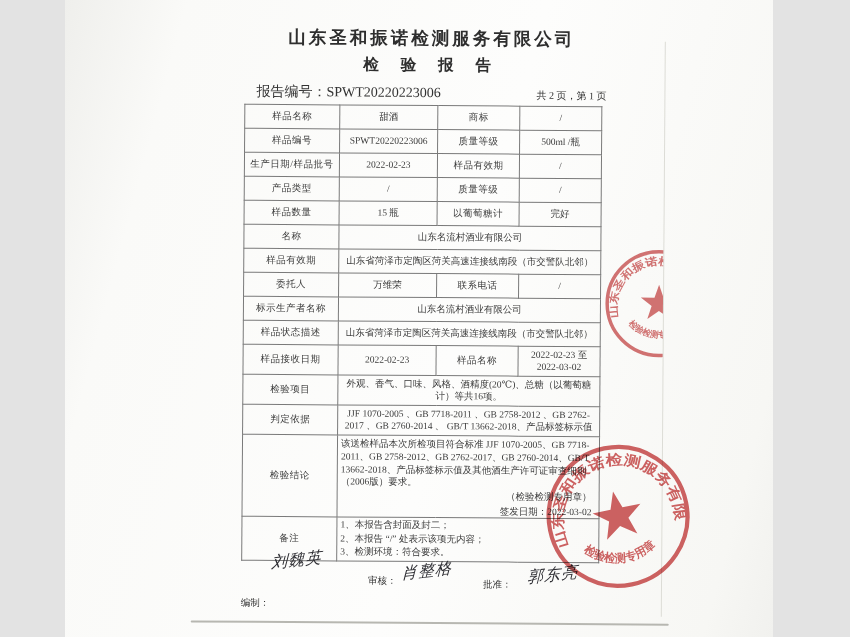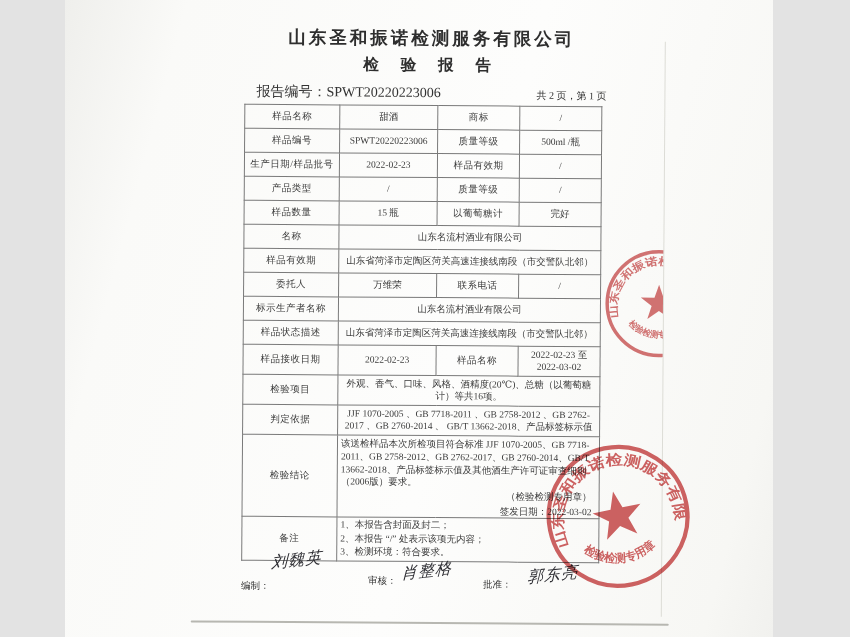--- a/index.html
+++ b/index.html
@@ -155,21 +155,21 @@
        <div class="notes">
          <div>1、本报告含封面及封二；</div>
          <div>2、本报告 “/” 处表示该项无内容；</div>
          <div>3、检测环境：符合要求。</div>
        </div>
      </td>
    </tr>
   </tbody>
       </table>
 
-  <div class="sig-label" style="left:178px;top:581px;">编制：</div>
+  <div class="sig-label" style="left:178px;top:598px;">编制：</div>
   <div class="sig-name" style="left:208px;top:551px;">刘魏英</div>
   <div class="sig-label" style="left:305px;top:575px;">审核：</div>
   <div class="sig-name" style="left:338px;top:561px;">肖整格</div>
   <div class="sig-label" style="left:420px;top:578px;">批准：</div>
   <div class="sig-name" style="left:464px;top:564px;">郭东亮</div>
 
   <div class="stamp stamp-main">
     <svg width="150" height="150" viewBox="0 0 160 160">
       <defs>
         <path id="arcTop" d="M 22,100 A 60,60 0 1 1 138,100" fill="none"></path>

